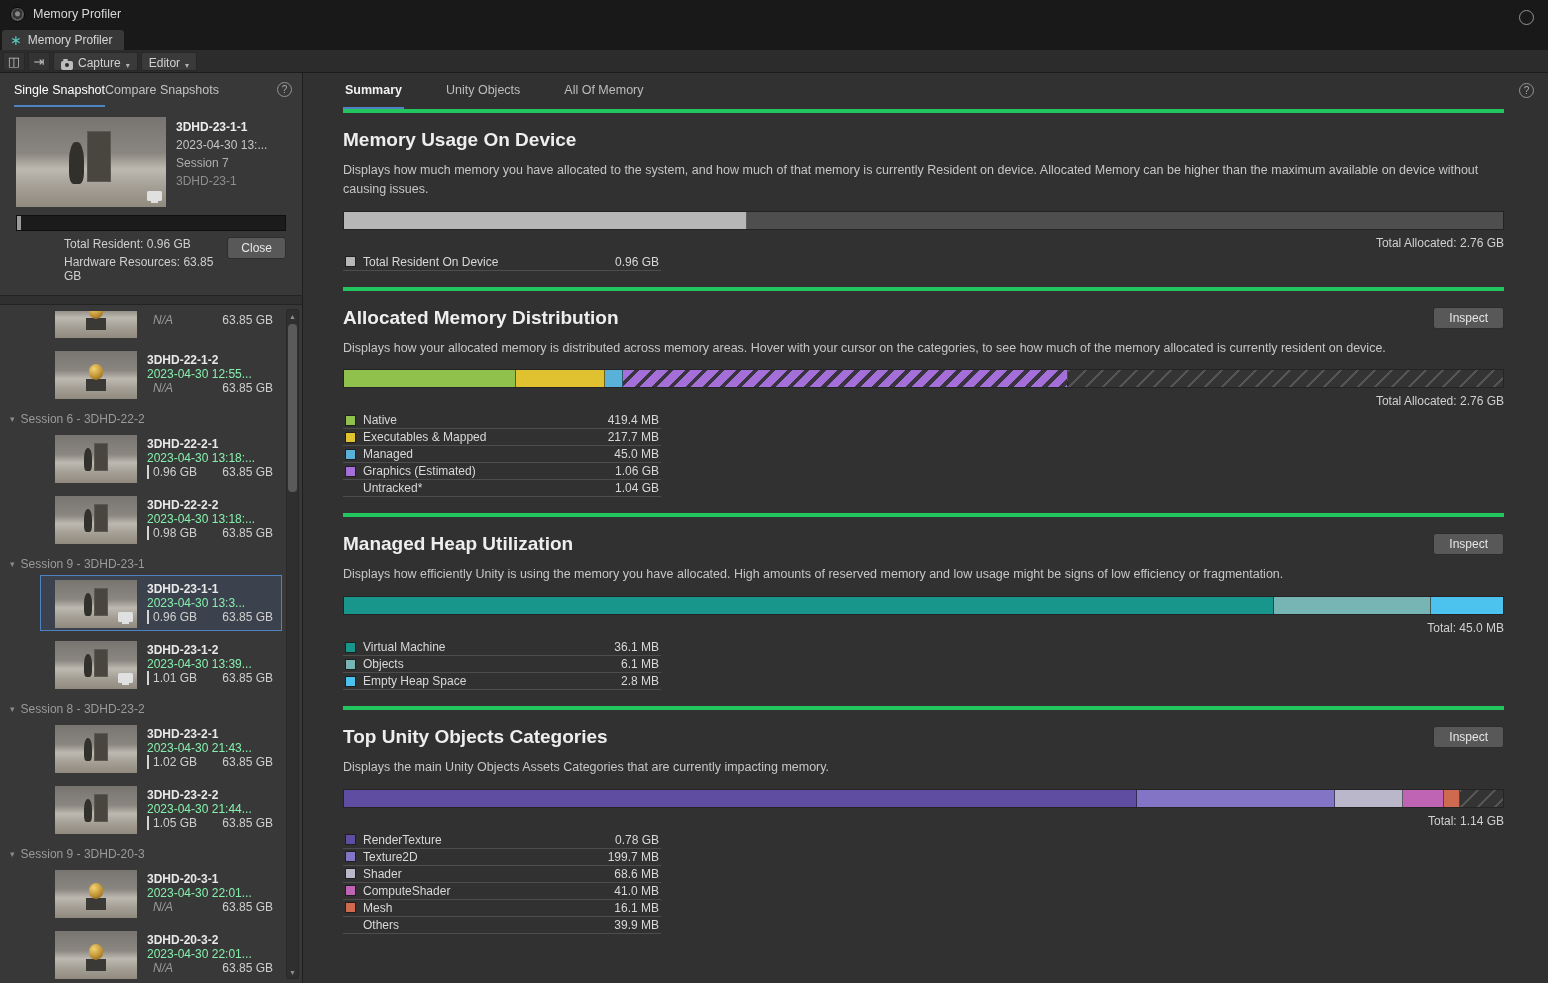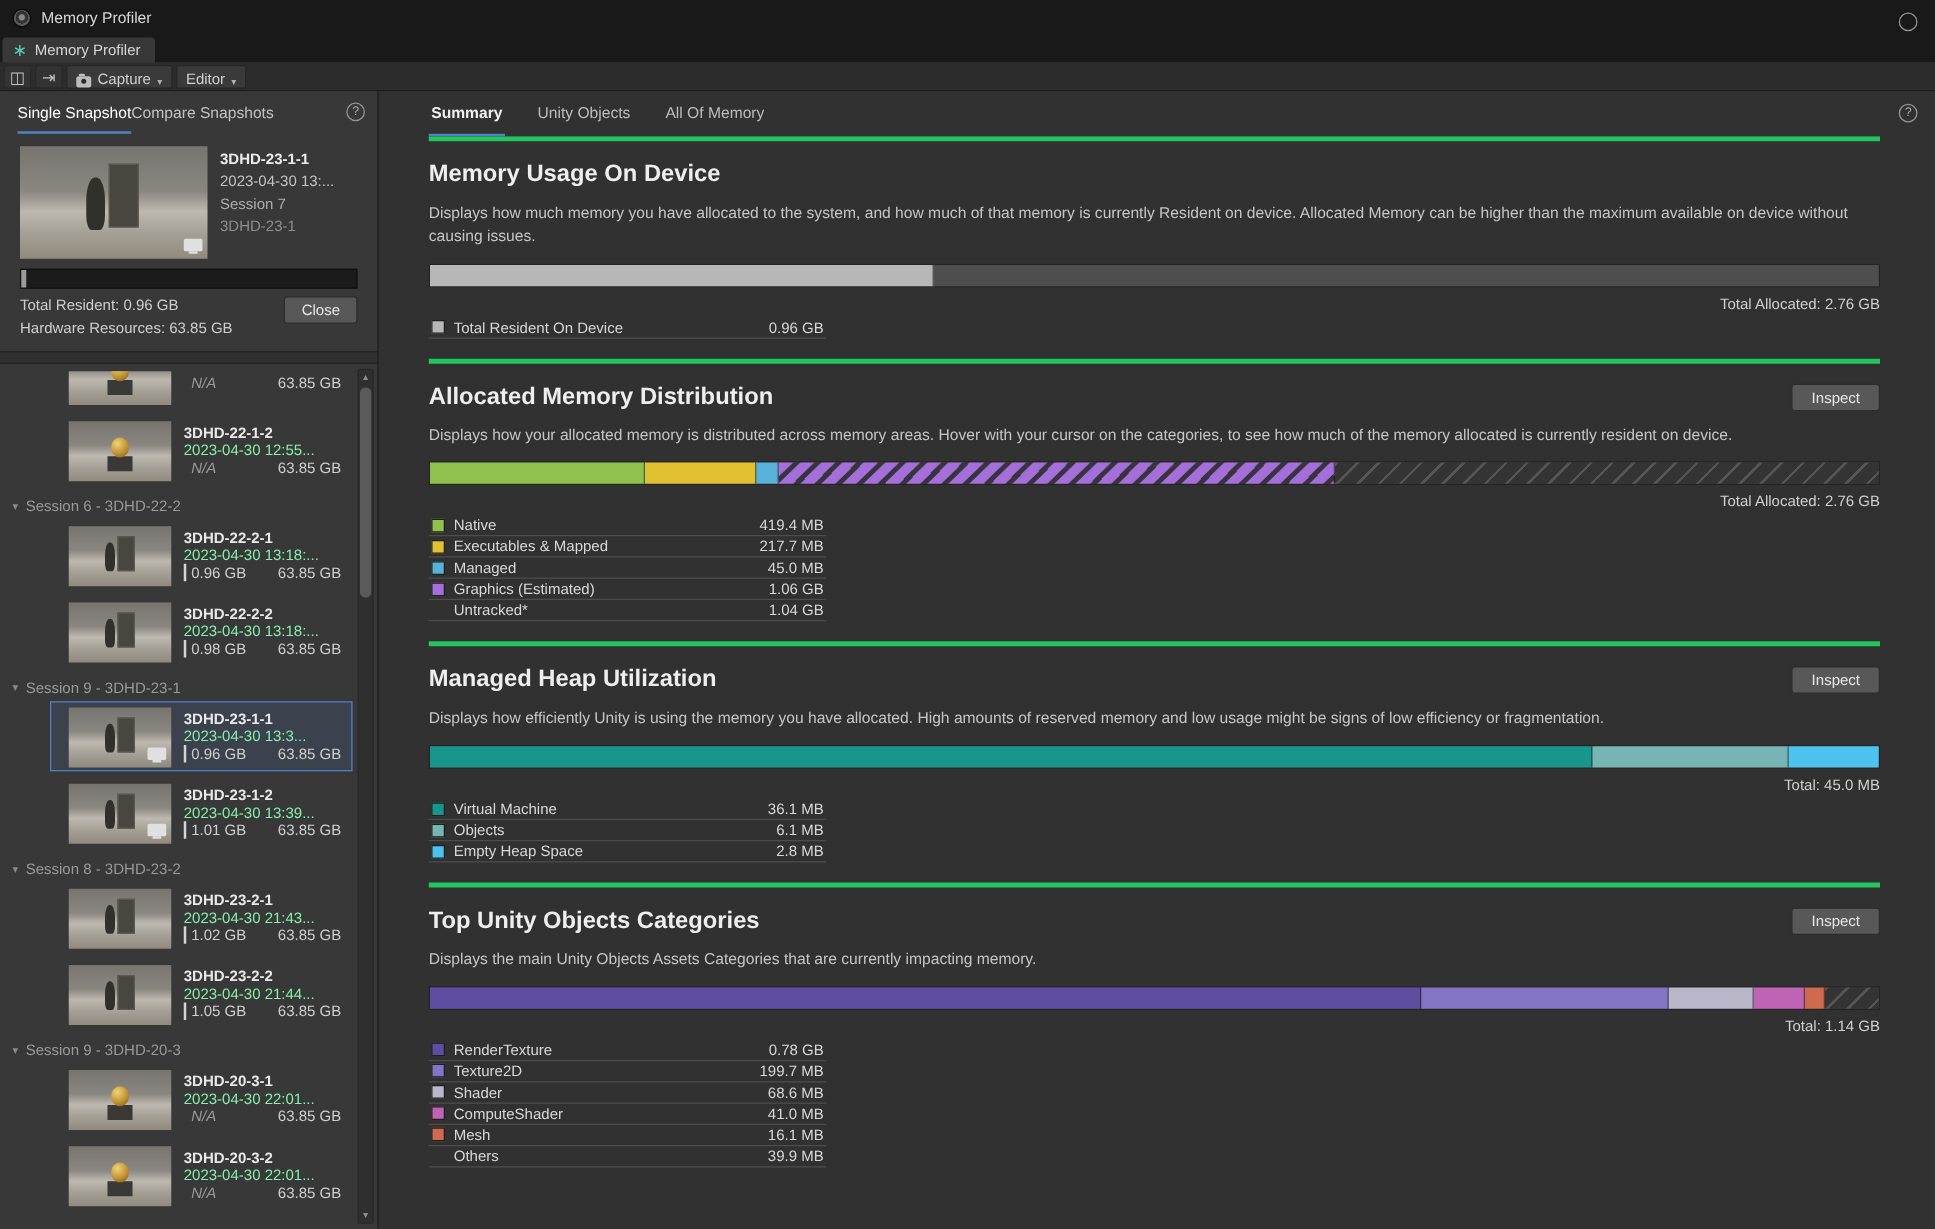--- a/index.html
+++ b/index.html
@@ -51,21 +51,21 @@
 
   .detail { padding:10px 16px 0; flex:none; }
   .detail-top { display:flex; gap:10px; }
   .detail-meta { display:flex; flex-direction:column; gap:4px; padding-top:3px; font-size:12px; min-width:0; }
   .d-name { font-weight:bold; color:#ececec; }
   .d-date { color:#c4c4c4;text-align:right; }
   .d-session { color:#aeaeae; }
   .d-product { color:#8e8e8e; }
   .detail-bar { margin-top:8px; height:16px; background:#1b1b1b; border:1px solid #101010; }
   .detail-bar-fill { width:1.5%; height:100%; background:#9a9a9a; }
-  .detail-stats { display:flex; justify-content:space-between; align-items:flex-start; margin-top:6px; }
+  .detail-stats { display:flex; align-items:flex-start; margin-top:6px;margin-left:48px; }
   .stat-lines { display:flex; flex-direction:column; gap:4px; color:#cfcfcf; }
   .btn { background:#585858; border:1px solid #2d2d2d; border-radius:3px; color:#e6e6e6;
     font-size:12px; padding:3px 13px; font-family:inherit; }
 
   .panel-divider { margin-top:12px; height:10px; background:#303030;
     border-top:1px solid #232323; border-bottom:1px solid #232323; flex:none; }
 
   .list-wrap { position:relative; flex:1; overflow:hidden; padding-top:6px; }
   .snapshot-list { overflow:hidden; height:100%; padding-right:20px; }
   .session-header { height:23px; display:flex; align-items:center; gap:6px; padding-left:10px; color:#9a9a9a; }
@@ -95,21 +95,21 @@
   .screen-badge { position:absolute; right:4px; bottom:6px; width:15px; height:10px; background:#e0e0e0; border-radius:1.5px; }
   .screen-badge::after { content:''; position:absolute; left:4px; top:10px; width:7px; height:2px; background:#e0e0e0; }
 
   .scrollbar { position:absolute; right:3px; top:4px; bottom:4px; width:13px; background:#2f2f2f;
     border:1px solid #292929; border-radius:2px; display:flex; flex-direction:column; align-items:center; }
   .sb-arrow { height:12px; width:100%; color:#8e8e8e; font-size:7px; display:flex; align-items:center; justify-content:center; }
   .sb-arrow.down { margin-top:auto; }
   .sb-thumb { width:9px; height:168px; background:#5a5a5a; border-radius:4px; margin-top:2px; }
 
   
-  .main-tab-bar { height:36px; display:flex; align-items:stretch; gap:24px; padding-left:40px; position:relative; flex:none; }
+  .main-tab-bar { height:36px; display:flex; align-items:stretch; gap:40px; padding-left:40px; position:relative; flex:none; }
   .main-tab { display:flex; align-items:center; font-size:12.5px; color:#bdbdbd;
     border-bottom:2px solid transparent; padding:0 2px; cursor:default; }
   .main-tab.active { color:#f0f0f0; font-weight:bold; border-bottom-color:#4f82c2; }
   .main .help { top:10px; right:14px; }
 
   .sections { padding:0 44px 0 40px; overflow:hidden; flex:1; }
   .section { position:relative; border-top:4px solid #22c55e; padding:10px 0 16px; }
   .sec-title { font-size:19px; font-weight:bold; color:#eeeeee; margin:6px 0 10px; }
   .inspect-btn { position:absolute; top:16px; right:0; background:#585858; border:1px solid #2d2d2d;
     border-radius:3px; color:#e6e6e6; font-size:12px; padding:3px 15px; font-family:inherit; }

